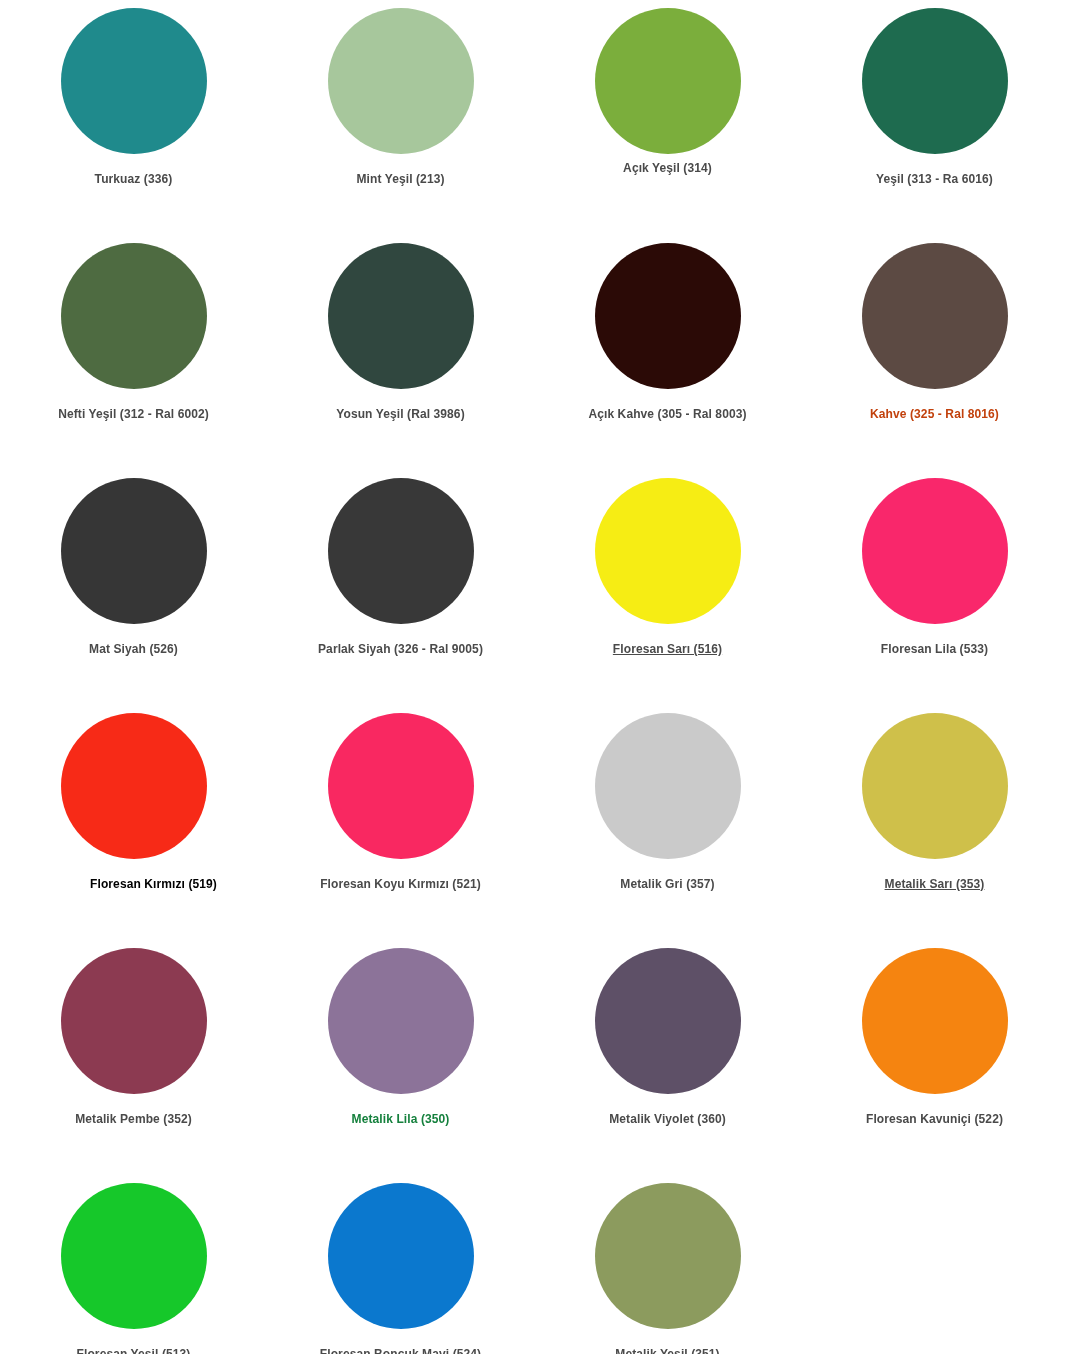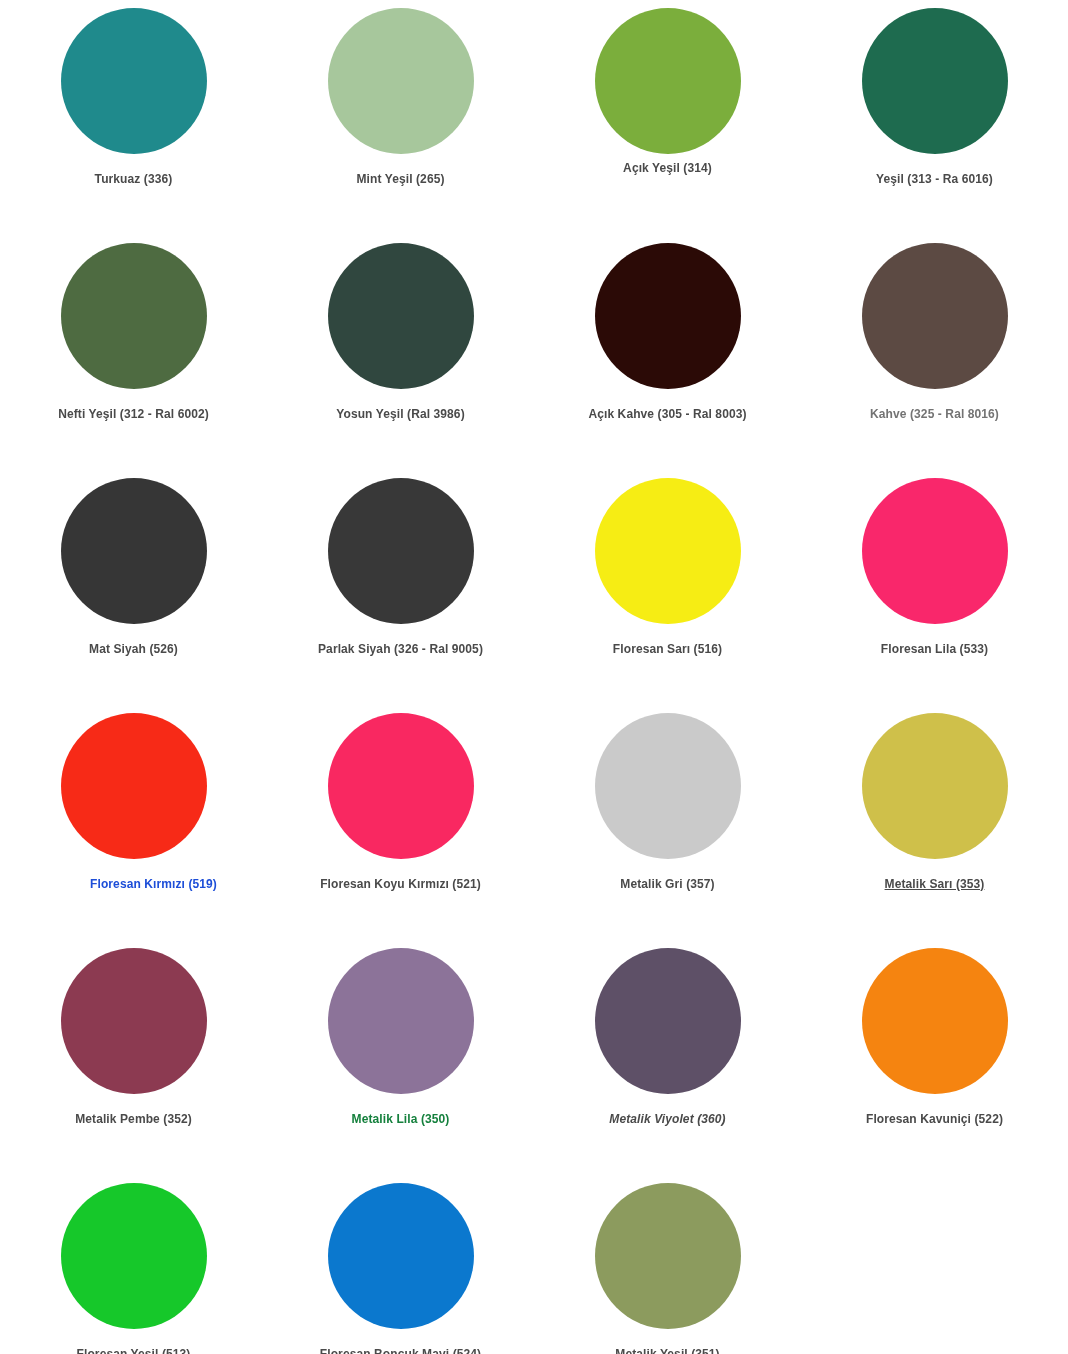--- a/index.html
+++ b/index.html
@@ -48,21 +48,21 @@
 <body style="background-color: rgb(255, 255, 255);">
 
 <div class="palette-grid">
 
   <div class="swatch-cell">
     <div class="swatch-disc" style="background-color: rgb(31, 138, 140);"></div>
     <div class="swatch-label" style="color: rgb(74, 74, 74);">Turkuaz (336)</div>
   </div>
   <div class="swatch-cell">
     <div class="swatch-disc" style="background-color: rgb(167, 199, 156);"></div>
-    <div class="swatch-label" style="color: rgb(74, 74, 74);">Mint Yeşil (265)</div>
+    <div class="swatch-label" style="color: rgb(74, 74, 74);">Mint Yeşil (213)</div>
   </div>
   <div class="swatch-cell">
     <div class="swatch-disc" style="background-color: rgb(123, 174, 60);"></div>
     <div class="swatch-label" style="color: rgb(74, 74, 74); margin-top: 7px;">Açık Yeşil (314)</div>
   </div>
   <div class="swatch-cell">
     <div class="swatch-disc" style="background-color: rgb(30, 107, 79);"></div>
     <div class="swatch-label" style="color: rgb(74, 74, 74);">Yeşil (313 - Ra 6016)</div>
   </div>
 
@@ -73,43 +73,43 @@
   <div class="swatch-cell">
     <div class="swatch-disc" style="background-color: rgb(48, 71, 63);"></div>
     <div class="swatch-label" style="color: rgb(74, 74, 74);">Yosun Yeşil (Ral 3986)</div>
   </div>
   <div class="swatch-cell">
     <div class="swatch-disc" style="background-color: rgb(43, 10, 6);"></div>
     <div class="swatch-label" style="color: rgb(74, 74, 74);">Açık Kahve (305 - Ral 8003)</div>
   </div>
   <div class="swatch-cell">
     <div class="swatch-disc" style="background-color: rgb(92, 74, 67);"></div>
-    <div class="swatch-label" style="color: #737373;">Kahve (325 - Ral 8016)</div>
+    <div class="swatch-label" style="color: #c2410c;">Kahve (325 - Ral 8016)</div>
   </div>
 
   <div class="swatch-cell">
     <div class="swatch-disc" style="background-color: rgb(54, 54, 54);"></div>
     <div class="swatch-label" style="color: rgb(74, 74, 74);">Mat Siyah (526)</div>
   </div>
   <div class="swatch-cell">
     <div class="swatch-disc" style="background-color: rgb(56, 56, 56);"></div>
     <div class="swatch-label" style="color: rgb(74, 74, 74);">Parlak Siyah (326 - Ral 9005)</div>
   </div>
   <div class="swatch-cell">
     <div class="swatch-disc" style="background-color: rgb(246, 237, 20);"></div>
-    <div class="swatch-label" style="color: rgb(74, 74, 74);">Floresan Sarı (516)</div>
+    <div class="swatch-label" style="color: rgb(74, 74, 74); text-decoration: underline;">Floresan Sarı (516)</div>
   </div>
   <div class="swatch-cell">
     <div class="swatch-disc" style="background-color: rgb(249, 39, 107);"></div>
     <div class="swatch-label" style="color: rgb(74, 74, 74);">Floresan Lila (533)</div>
   </div>
 
   <div class="swatch-cell">
     <div class="swatch-disc" style="background-color: rgb(247, 42, 23);"></div>
-    <div class="swatch-label" style="color: #1d4ed8; margin-left: 40px;">Floresan Kırmızı (519)</div>
+    <div class="swatch-label" style="color: #000000; margin-left: 40px;">Floresan Kırmızı (519)</div>
   </div>
   <div class="swatch-cell">
     <div class="swatch-disc" style="background-color: rgb(249, 40, 97);"></div>
     <div class="swatch-label" style="color: rgb(74, 74, 74);">Floresan Koyu Kırmızı (521)</div>
   </div>
   <div class="swatch-cell">
     <div class="swatch-disc" style="background-color: rgb(202, 202, 202);"></div>
     <div class="swatch-label" style="color: rgb(74, 74, 74);">Metalik Gri (357)</div>
   </div>
   <div class="swatch-cell">
@@ -120,21 +120,21 @@
   <div class="swatch-cell">
     <div class="swatch-disc" style="background-color: rgb(140, 58, 81);"></div>
     <div class="swatch-label" style="color: rgb(74, 74, 74);">Metalik Pembe (352)</div>
   </div>
   <div class="swatch-cell">
     <div class="swatch-disc" style="background-color: rgb(140, 115, 153);"></div>
     <div class="swatch-label" style="color: #15803d;">Metalik Lila (350)</div>
   </div>
   <div class="swatch-cell">
     <div class="swatch-disc" style="background-color: rgb(94, 80, 103);"></div>
-    <div class="swatch-label" style="color: rgb(74, 74, 74); font-style: italic;">Metalik Viyolet (360)</div>
+    <div class="swatch-label" style="color: rgb(74, 74, 74);">Metalik Viyolet (360)</div>
   </div>
 
   <div class="swatch-cell">
     <div class="swatch-disc" style="background-color: rgb(245, 132, 16);"></div>
     <div class="swatch-label" style="color: rgb(74, 74, 74);">Floresan Kavuniçi (522)</div>
   </div>
   <div class="swatch-cell">
     <div class="swatch-disc" style="background-color: rgb(22, 200, 42);"></div>
     <div class="swatch-label" style="color: rgb(74, 74, 74);">Floresan Yeşil (513)</div>
   </div>

